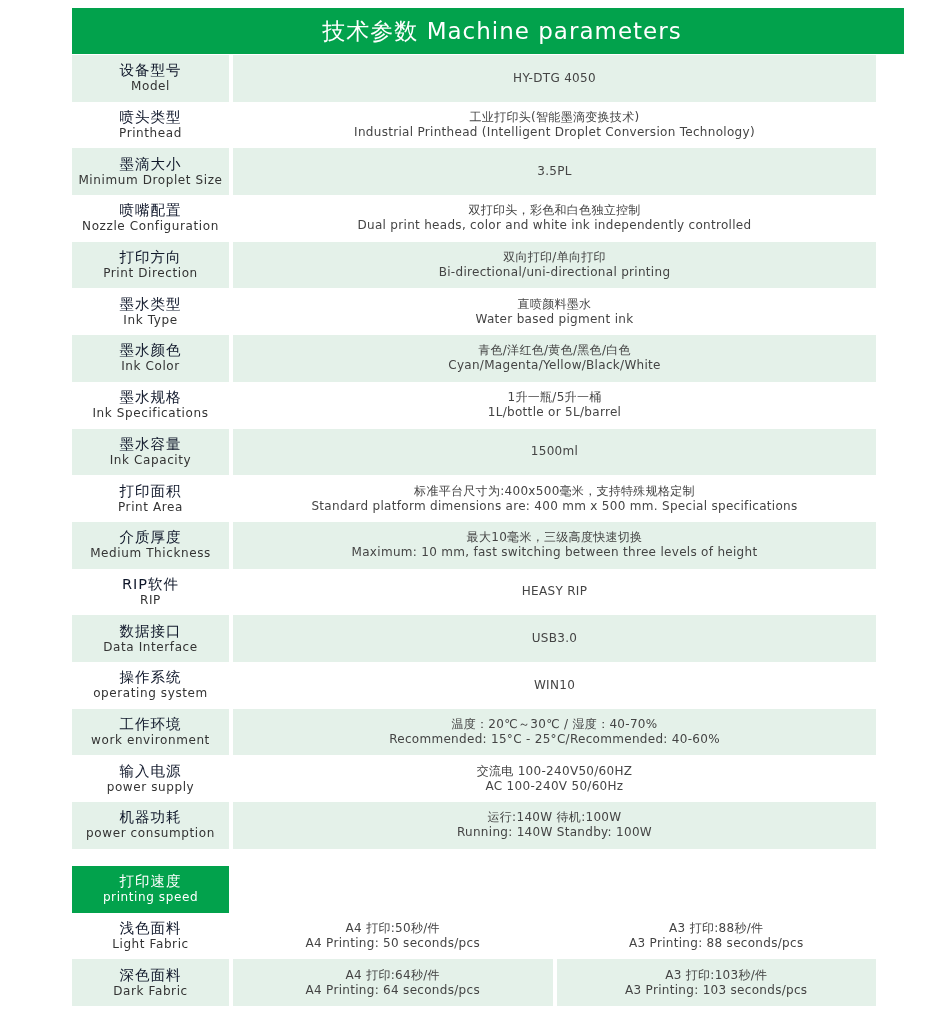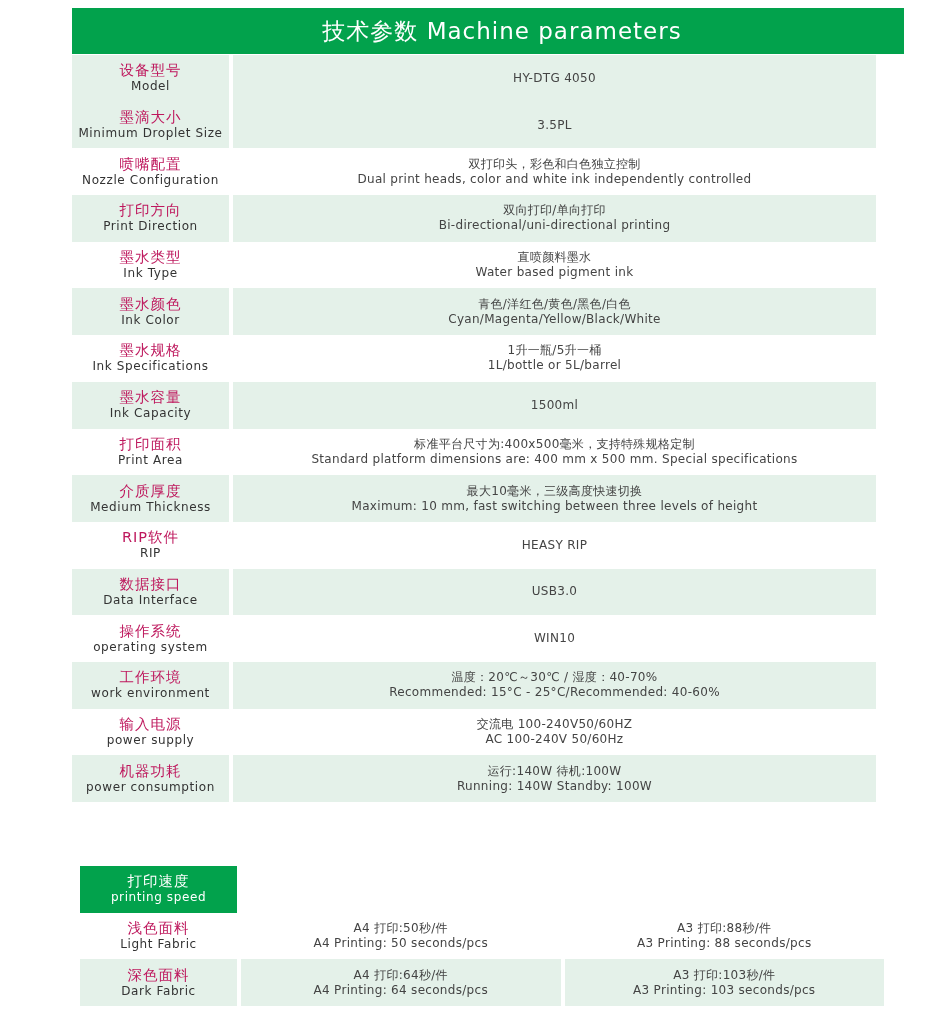--- a/index.html
+++ b/index.html
@@ -8,24 +8,24 @@
   .title-bar { position: absolute; left: 72px; top: 8px; width: 804px; height: 46px;
                background: #02a24c; color: #ffffff; display: flex; align-items: center;
                justify-content: center; font-size: 23px; letter-spacing: 1px; padding-left: 28px; }
   .params { position: absolute; left: 72px; top: 55px; width: 804px; }
   .row { display: flex; height: 46.7px; }
   .cell { display: flex; flex-direction: column; align-items: center; justify-content: center;
           text-align: center; box-sizing: border-box; }
   .label { width: 157px; margin-right: 4px; }
   .value { flex: 1; }
   .shaded .label, .shaded .value { background: #e4f1e9; }
-  .label .zh { font-size: 14.5px; color: #be185d; line-height: 17px; letter-spacing: 1px; }
+  .label .zh { font-size: 14.5px; color: #0f172a; line-height: 17px; letter-spacing: 1px; }
   .label .en { font-size: 12px; color: #333; line-height: 15px; letter-spacing: 0.6px; }
   .value .line { font-size: 12px; color: #444; line-height: 15px; letter-spacing: 0.3px; }
-  .speed { position: absolute; left: 80px; top: 866px; width: 804px; }
+  .speed { position: absolute; left: 72px; top: 866px; width: 804px; }
   .speed .row.head .label, .speed .row.head .value { background: #02a24c; color: #fff; }
   .speed .row.head .zh, .speed .row.head .en { color: #fff; }
   .speed .row.head .value { font-size: 15px; letter-spacing: 1px; }
   .speed .split { flex: 1; display: flex; }
   .speed .split .value { flex: 1; justify-content: center; }
   .speed .split .value + .value { margin-left: 4px; }
 </style>
 </head>
 <body>
 
@@ -34,20 +34,30 @@
 <div class="params">
   <div class="row shaded">
     <div class="cell label">
         <span class="zh">设备型号</span>
         <span class="en">Model</span>
       </div>
     <div class="cell value">
         <span class="line">HY-DTG 4050</span>
       </div>
   </div>
+  <div class="row">
+    <div class="cell label">
+        <span class="zh">喷头类型</span>
+        <span class="en">Printhead</span>
+      </div>
+    <div class="cell value">
+        <span class="line">工业打印头(智能墨滴变换技术)</span>
+        <span class="line">Industrial Printhead (Intelligent Droplet Conversion Technology)</span>
+      </div>
+  </div>
   <div class="row shaded">
     <div class="cell label">
         <span class="zh">墨滴大小</span>
         <span class="en">Minimum Droplet Size</span>
       </div>
     <div class="cell value">
         <span class="line">3.5PL</span>
       </div>
   </div>
   <div class="row">

